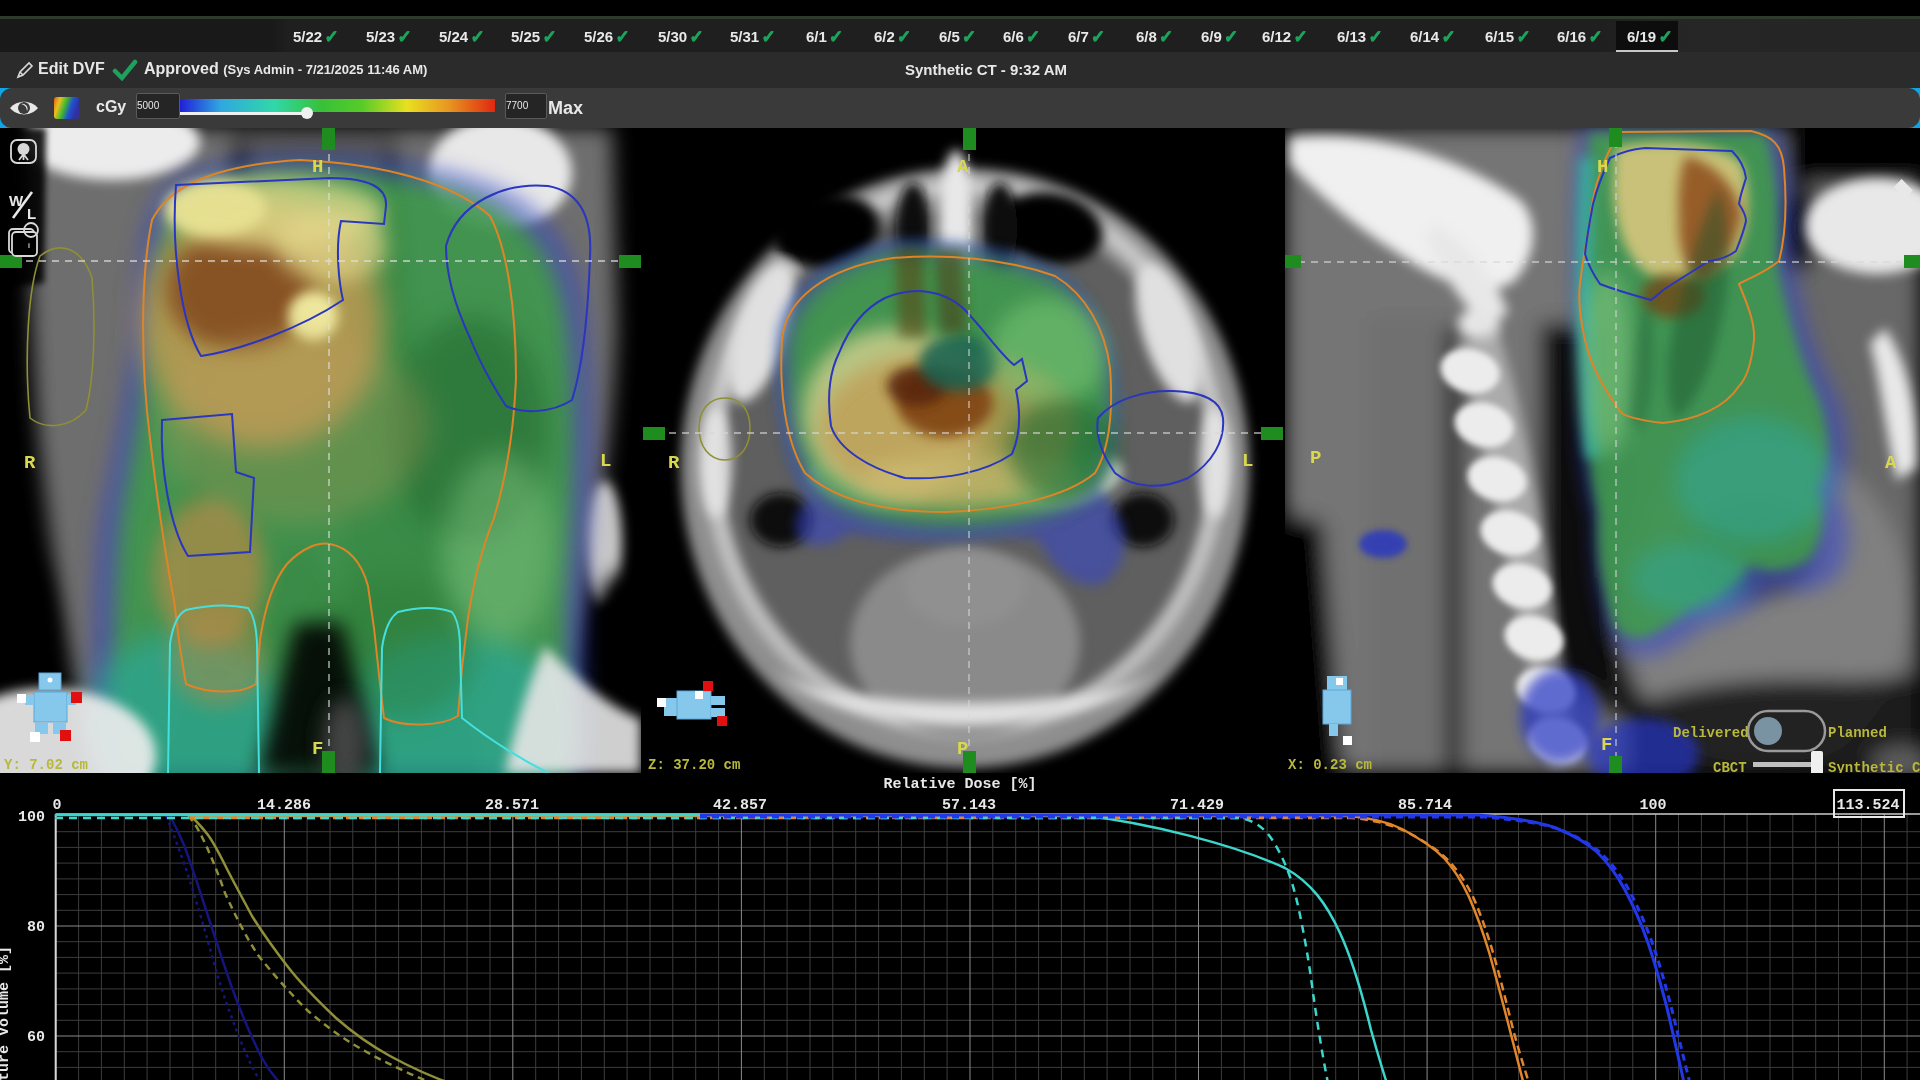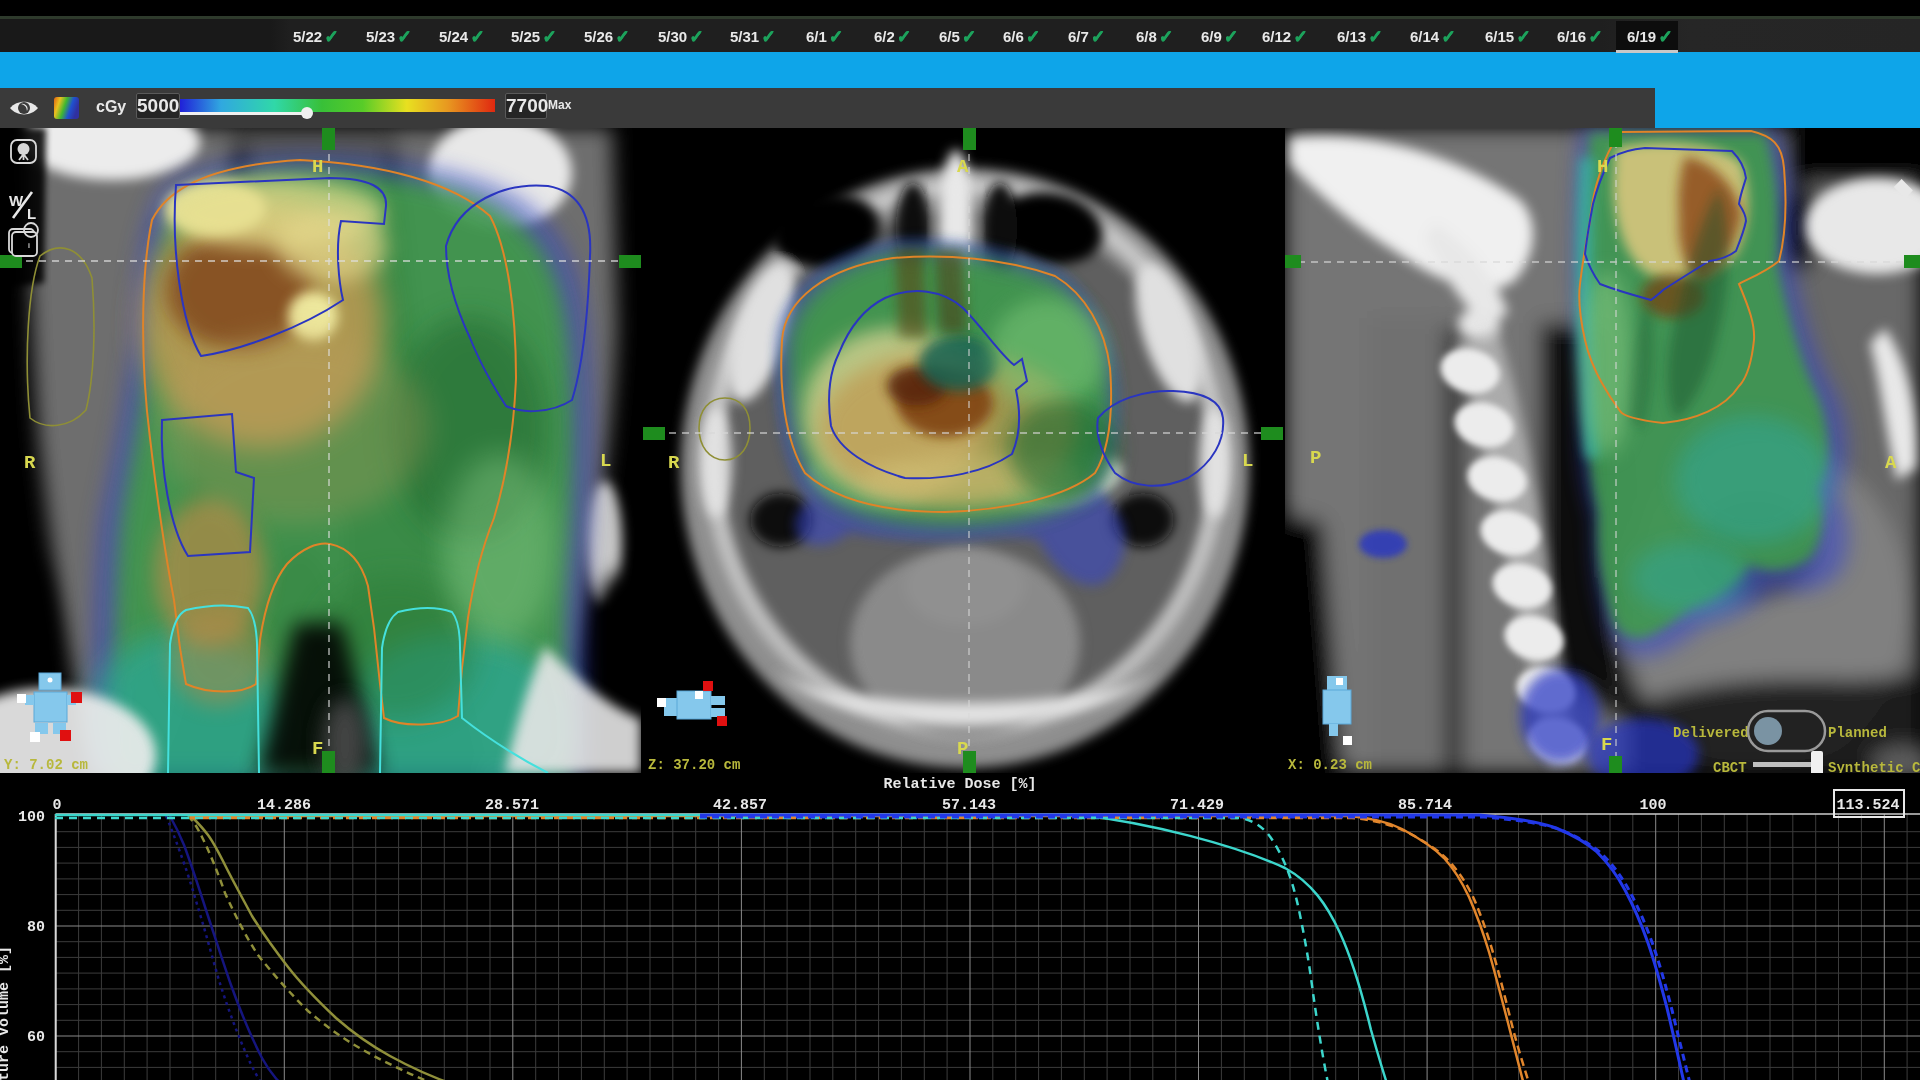--- a/index.html
+++ b/index.html
@@ -5,23 +5,23 @@
 html,body{margin:0;padding:0;background:#000;width:1920px;height:1080px;overflow:hidden;
 font-family:"Liberation Sans",sans-serif;}
 #app{position:absolute;top:16px;left:0;width:1920px;height:1080px;background:#0ea5e9;}
 #topline{position:absolute;top:0;left:0;width:1920px;height:3px;background:#2e3a2c;}
 #datebar{position:absolute;top:3px;left:0;width:1920px;height:33px;background:linear-gradient(90deg,#191919 0px,#191919 270px,#1f1f1f 290px,#1f1f1f 1600px,#262626 1690px,#252525 1920px);}
 .tab{position:absolute;top:7px;height:26px;font-weight:bold;font-size:15px;color:#e8e8e8;white-space:nowrap;}
 .tab .ck{color:#1da25c;font-size:17px;font-weight:bold;margin-left:2px;text-shadow:0.7px 0 #1da25c,0 0.5px #1da25c;}
 #seltab{position:absolute;left:1616px;top:2px;width:62px;height:32px;background:#0d0d0d;}
 #selunder{position:absolute;left:1616px;top:31px;width:62px;height:3px;background:#c8c8c8;}
 #bar2{position:absolute;top:36px;left:0;width:1920px;height:36px;background:#2b2b2b;color:#e8e8e8;}
-#toolbar{position:absolute;top:72px;left:0;width:1655px;height:40px;background:#3a3a3a;}
+#toolbar{position:absolute;top:72px;left:0;width:1920px;height:40px;background:#3a3a3a;border-radius:12px;}
 .numbox{position:absolute;top:5px;height:24px;background:#252525;border:1px solid #5a5a5a;border-radius:2px;
-color:#e8e8e8;font-weight:bold;font-size:19px;text-align:center;line-height:24px;}
+color:#e8e8e8;font-weight:normal;font-size:10px;text-align:left;line-height:24px;}
 #panels{position:absolute;top:112px;left:0;width:1920px;height:645px;background:#000;}
 #chart{position:absolute;top:757px;left:0;width:1920px;height:323px;background:#000;text-align:right;}
 .mono{font-family:"Liberation Mono",monospace;}
 </style>
 </head>
 <body>
 <div id="app">
 <div id="topline"></div>
 <div id="datebar">
 <div id="seltab"></div>
@@ -40,20 +40,31 @@
 <div class="tab" style="left:1068px">6/7<span class="ck">✓</span></div>
 <div class="tab" style="left:1136px">6/8<span class="ck">✓</span></div>
 <div class="tab" style="left:1201px">6/9<span class="ck">✓</span></div>
 <div class="tab" style="left:1262px">6/12<span class="ck">✓</span></div>
 <div class="tab" style="left:1337px">6/13<span class="ck">✓</span></div>
 <div class="tab" style="left:1410px">6/14<span class="ck">✓</span></div>
 <div class="tab" style="left:1485px">6/15<span class="ck">✓</span></div>
 <div class="tab" style="left:1557px">6/16<span class="ck">✓</span></div>
 <div class="tab" style="left:1627px">6/19<span class="ck">✓</span></div>
 </div>
+<div id="bar2">
+<svg style="position:absolute;left:16px;top:9px" width="18" height="18" viewBox="0 0 18 18">
+<path d="M2,16 L4,11 L13,2 L16,5 L7,14 Z M4,11 L7,14" fill="none" stroke="#d8d8d8" stroke-width="1.6"></path>
+</svg>
+<div style="position:absolute;left:38px;top:8px;font-weight:bold;font-size:16px;">Edit DVF</div>
+<svg style="position:absolute;left:112px;top:6px" width="26" height="24" viewBox="0 0 26 24">
+<path d="M3,13 L10,20 L23,4" fill="none" stroke="#1fa05c" stroke-width="4.5" stroke-linecap="round"></path>
+</svg>
+<div style="position:absolute;left:144px;top:8px;font-weight:bold;font-size:16px;">Approved <span style="font-size:13px">(Sys Admin - 7/21/2025 11:46 AM)</span></div>
+<div style="position:absolute;left:905px;top:9px;font-weight:bold;font-size:15px;">Synthetic CT - 9:32 AM</div>
+</div>
 <div id="toolbar">
 <svg style="position:absolute;left:8px;top:8px" width="32" height="24" viewBox="0 0 32 24">
 <path d="M2,12 C9,3.5 23,3.5 30,12 C23,20.5 9,20.5 2,12 Z" fill="#e8e8e8"></path>
 <circle cx="16" cy="12" r="6" fill="#3a3a3a"></circle>
 <path d="M13,8 A5,5 0 0 1 19,15 A7,7 0 0 0 13,8 Z" fill="#e8e8e8"></path>
 </svg>
 <svg style="position:absolute;left:54px;top:9px" width="25" height="22" viewBox="0 0 25 22">
 <defs>
           <linearGradient id="rb" x1="0" y1="0" x2="1" y2="0.3">
 <stop offset="0" stop-color="#e06010"></stop>
@@ -78,21 +89,21 @@
             <stop offset="0.72" stop-color="#e8e020"></stop>
 <stop offset="0.85" stop-color="#e89820"></stop>
             <stop offset="1" stop-color="#e02810"></stop>
 </linearGradient>
         </defs>
 <rect x="0" y="0" width="315" height="13" fill="url(#dose)"></rect>
 <rect x="0" y="13" width="127" height="3" fill="#f0f0f0"></rect>
 <circle cx="127" cy="14" r="6" fill="#f0f0f0"></circle>
 </svg>
 <div class="numbox" style="left:497px;width:40px;margin-left:8px;">7700</div>
-<div style="position:absolute;left:548px;top:10px;font-weight:bold;font-size:12px;color:#e8e8e8;">Max</div>
+<div style="position:absolute;left:548px;top:10px;font-weight:bold;font-size:18px;color:#e8e8e8;">Max</div>
 </div>
 <div id="panels">
 <svg style="position:absolute;left:0;top:0" width="641" height="645" viewBox="0 0 641 645">
 <defs>
 <filter id="b3" x="-50%" y="-50%" width="200%" height="200%">
             <feGaussianBlur stdDeviation="3"></feGaussianBlur>
           </filter>
 <filter id="b6" x="-50%" y="-50%" width="200%" height="200%">
             <feGaussianBlur stdDeviation="6"></feGaussianBlur>
           </filter>

